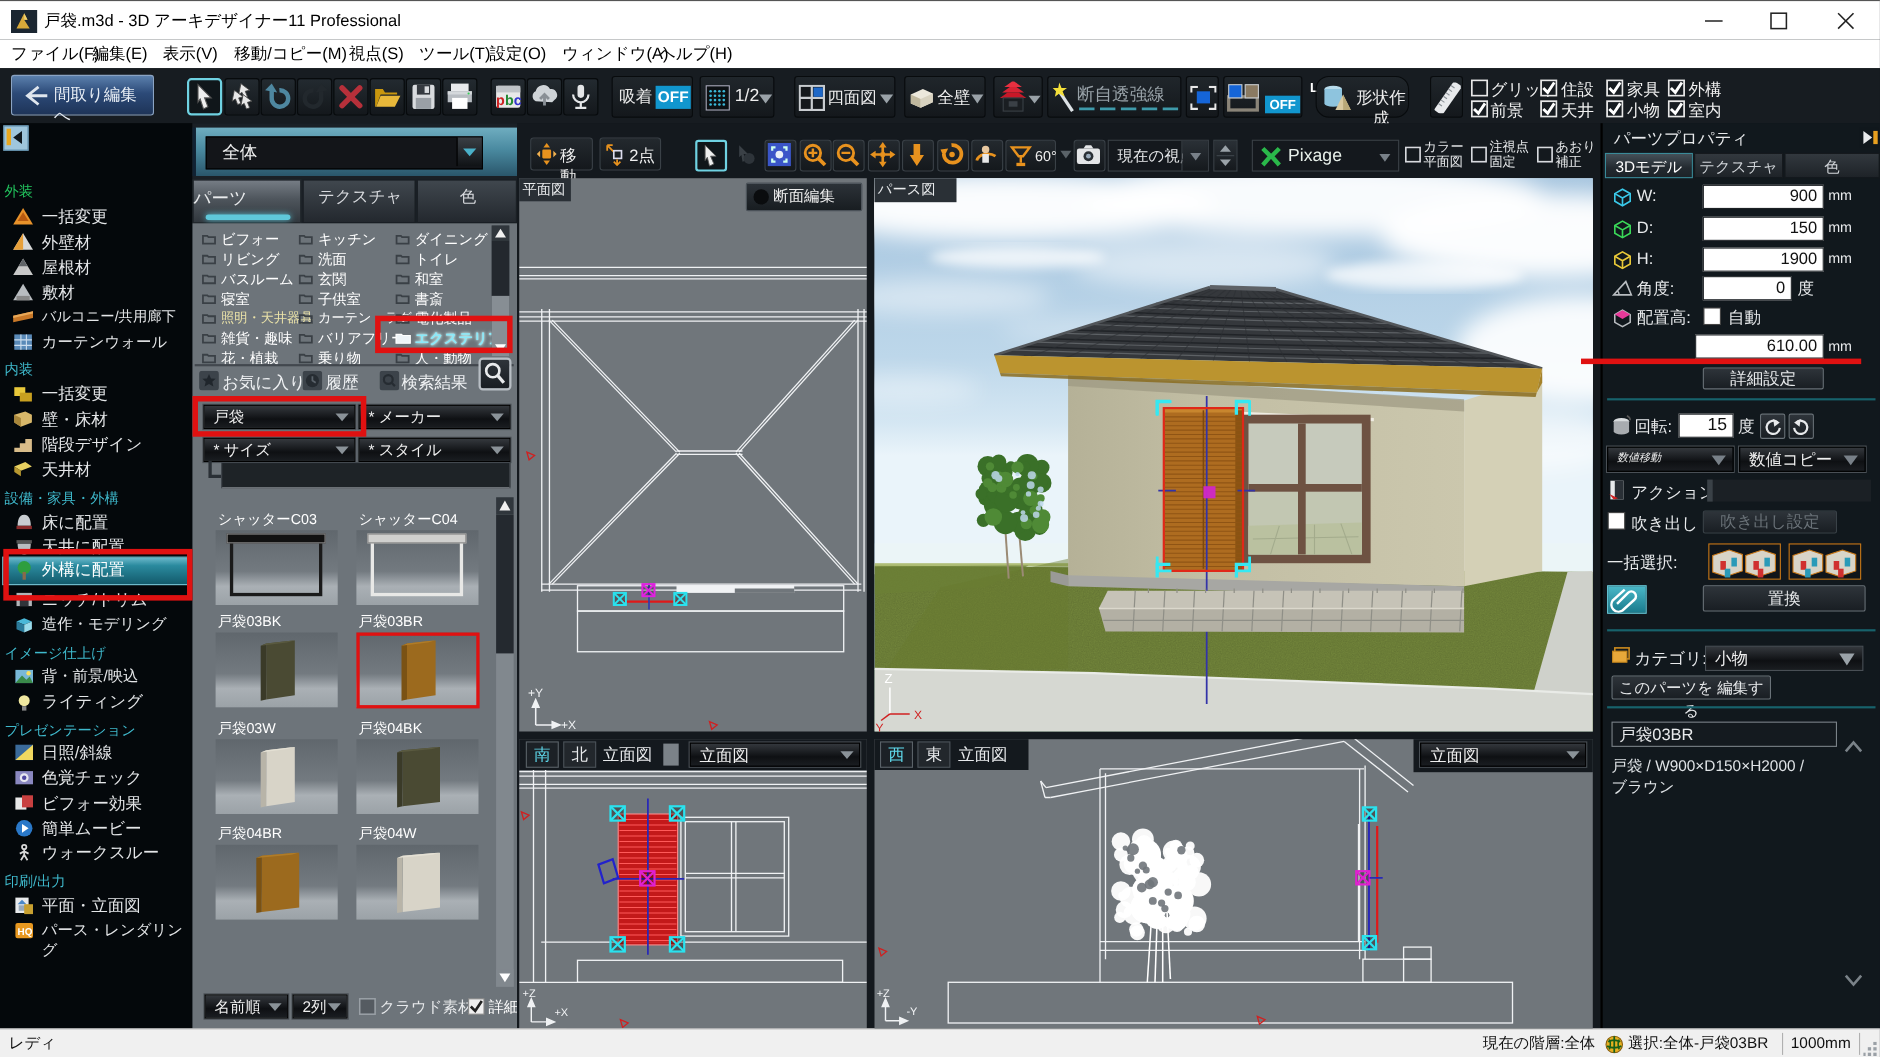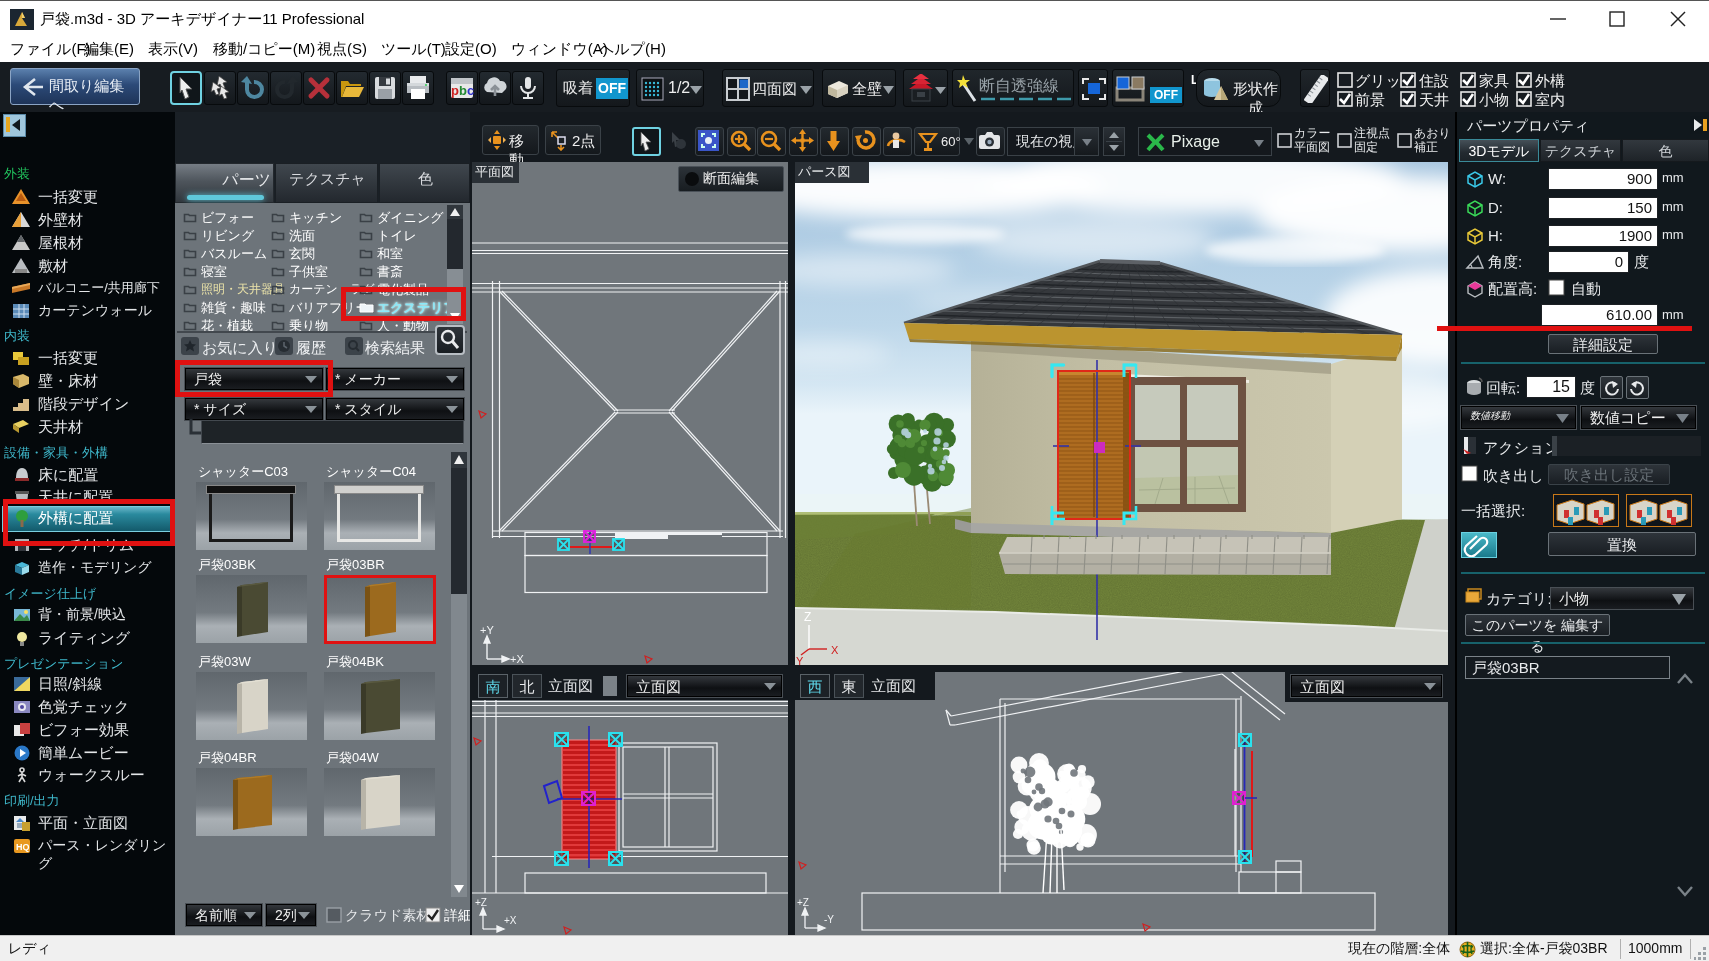--- a/index.html
+++ b/index.html
@@ -439,23 +439,33 @@
   </div>
 
   <div class="abs" style="left:2px;top:394px;width:171px;height:26px;background:linear-gradient(#6ab8ca,#2a8a9e 30%,#135a6b);border:1px solid #7acede;box-sizing:border-box;"></div>
   <div class="abs" style="left:38px;top:397px;font-size:15px;color:#fff;">外構に配置</div>
   <svg class="abs" style="left:12px;top:395px" width="20" height="22">
       <circle cx="10" cy="9" r="6" fill="#2e9e3e"></circle>
       <rect x="8.5" y="13" width="3" height="7" fill="#8a6a4a"></rect>
     </svg>
 </div>
 <div class="abs partspanel">
+  <div class="abs" style="left:0;top:4px;width:295px;height:44px;background:linear-gradient(#6fadc0,#4a8aa0 45%,#2a566b);border-left:3px solid #123;box-sizing:border-box;">
+    <div class="abs" style="left:9px;top:8px;width:250px;height:28px;background:#131519;border:1px solid #000;">
+      <div class="abs" style="left:14px;top:4px;font-size:16px;color:#f0f0f0;">全体</div>
+      <div class="abs" style="left:227px;top:0;width:22px;height:26px;background:linear-gradient(#3a3f45,#101316);border-left:1px solid #000;">
+        <svg class="abs" style="left:4px;top:9px" width="14" height="9">
+            <path d="M1 1 L13 1 L7 8 Z" fill="#4ab0c8"></path>
+          </svg>
+      </div>
+    </div>
+  </div>
 
   <div class="abs" style="left:0;top:51px;width:99px;height:40px;background:linear-gradient(#767d85,#4e555c 45%,#31373d);border:1px solid #23282d;box-sizing:border-box;">
-    <div class="abs" style="left:0;top:6px;width:95px;text-align:right;font-size:16px;color:#e8eaec;">パーツ</div>
+    <div class="abs" style="left:0;top:6px;width:95px;text-align:left;font-size:16px;color:#e8eaec;">パーツ</div>
     <div class="abs" style="left:11px;top:31px;width:77px;height:5px;background:#5fc8da;border-radius:3px;box-shadow:0 0 6px #5fc8da;"></div>
   </div>
   <div class="abs" style="left:100px;top:51px;width:103px;height:40px;background:linear-gradient(#40474e,#23282e);border:1px solid #1a1f24;box-sizing:border-box;">
     <div class="abs" style="left:0;top:6px;width:103px;text-align:center;font-size:15px;color:#d8dade;">テクスチャ</div>
   </div>
   <div class="abs" style="left:204px;top:51px;width:91px;height:40px;background:linear-gradient(#40474e,#23282e);border:1px solid #1a1f24;box-sizing:border-box;">
     <div class="abs" style="left:0;top:6px;width:91px;text-align:center;font-size:15px;color:#d8dade;">色</div>
   </div>
 
   <div class="abs" style="left:0;top:91px;width:340px;height:732px;background:#6d747a;">
@@ -1626,20 +1636,21 @@
       <span style="position:absolute;left:8px;top:2px;font-size:15px;color:#f0f0f0;">小物</span>
       <svg style="position:absolute;right:6px;top:5px" width="16" height="13">
         <path d="M1 1 L15 1 L8 12 Z" fill="#9aa2a8"></path>
       </svg>
     </div>
     <div class="pbtn" style="left:8px;top:502px;width:145px;height:22px;line-height:21px;font-size:14px;">このパーツを 編集する</div>
     <div class="divider" style="top:530px;"></div>
     <div class="abs" style="left:8px;top:544px;width:205px;height:23px;background:#141a1f;border:1px solid #7a8288;box-sizing:border-box;">
       <span style="position:absolute;left:6px;top:2px;font-size:15px;color:#e8eaec;">戸袋03BR</span>
     </div>
+    <div class="abs" style="left:8px;top:575px;width:190px;font-size:14px;color:#dfe3e6;line-height:19px;">戸袋 / W900×D150×H2000 / ブラウン</div>
     <svg class="abs" style="left:219px;top:560px" width="18" height="14">
       <path d="M2 11 L9 3 L16 11" stroke="#7a8288" stroke-width="2.4" fill="none"></path>
     </svg>
     <svg class="abs" style="left:219px;top:772px" width="18" height="14">
       <path d="M2 3 L9 11 L16 3" stroke="#7a8288" stroke-width="2.4" fill="none"></path>
     </svg>
   </div>
 <div class="abs statusbar">
   <div class="abs" style="left:8px;top:4px">レディ</div>
   <div class="abs" style="left:1348px;top:4px">現在の階層:全体</div>

